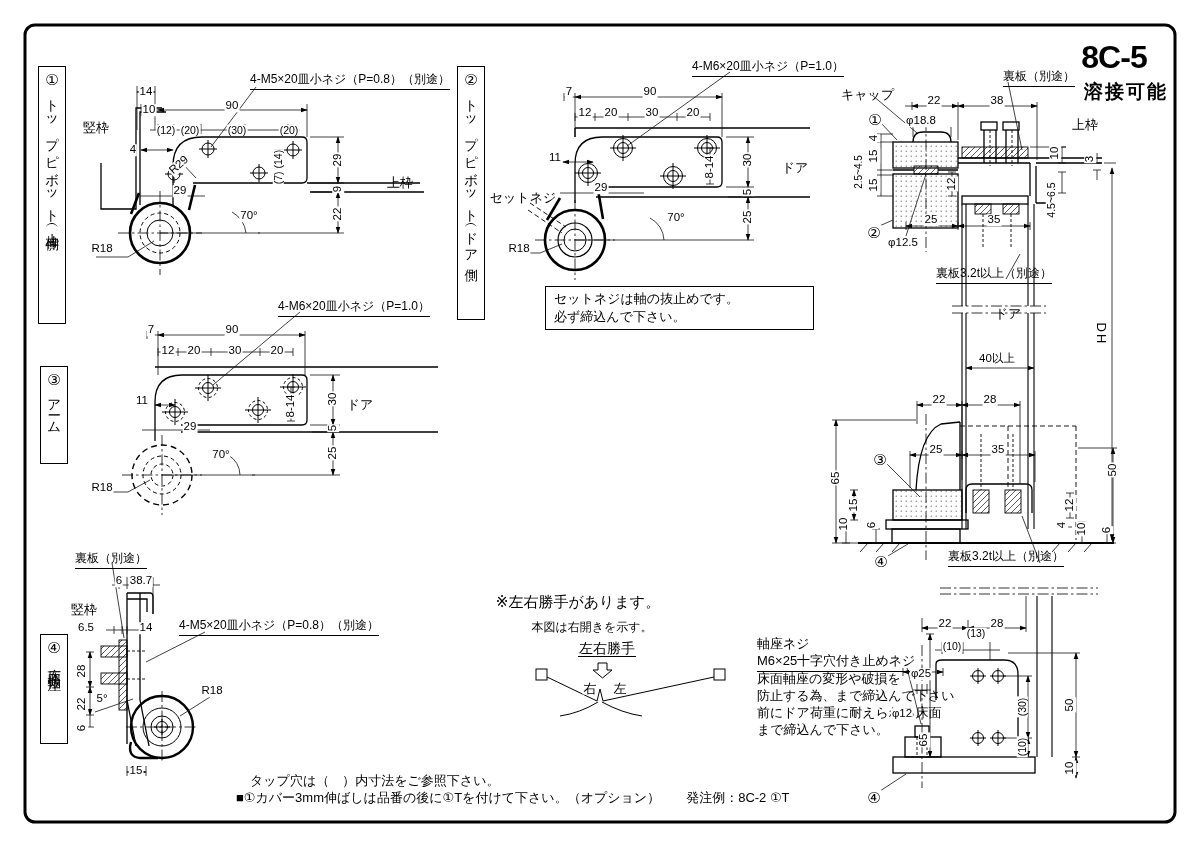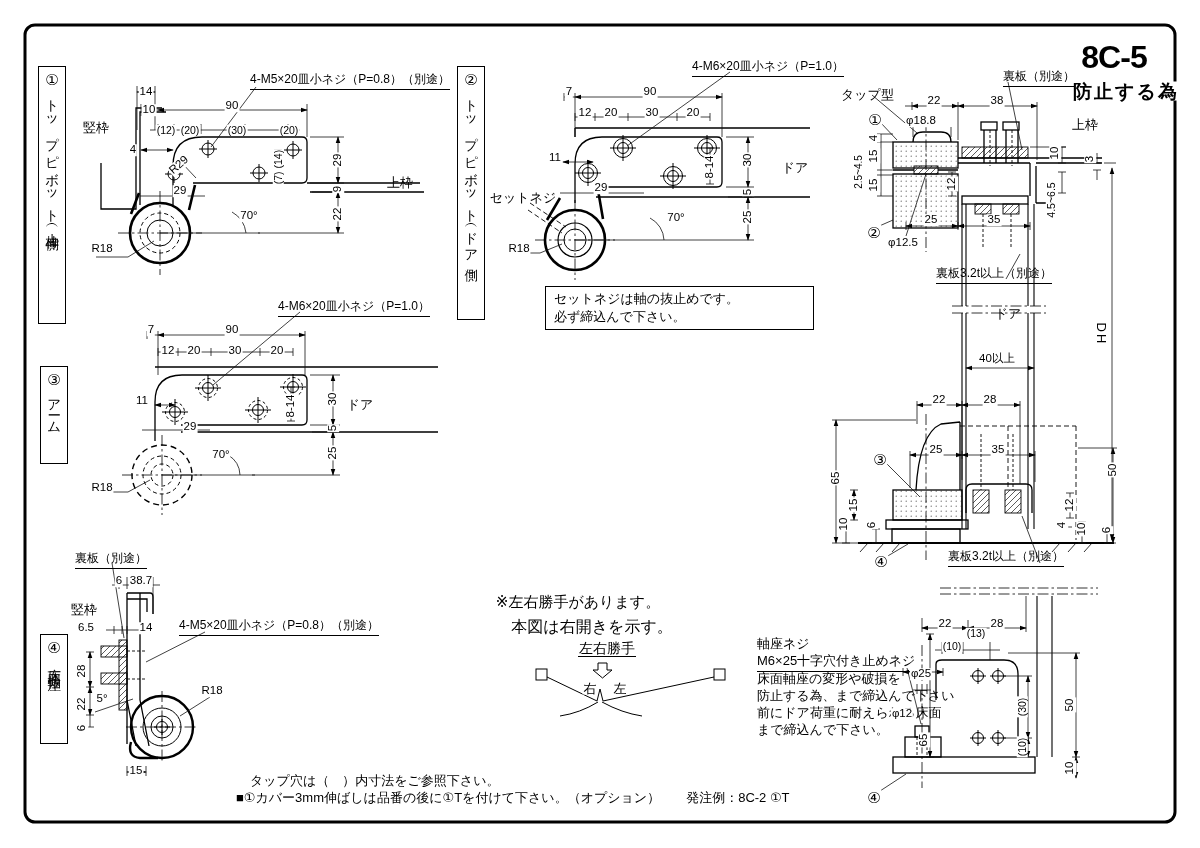--- a/index.html
+++ b/index.html
@@ -282,21 +282,21 @@
 <g stroke="#000" stroke-width="1" fill="none">
   <path d="M598,663h9v7h5l-9.5,8l-9.5,-8h5z"></path>
   <rect x="536" y="669" width="11" height="11"></rect>
   <rect x="714" y="669" width="11" height="11"></rect>
   <path d="M547,677L597,701 M714,677L603,701 M597,701L600,689 M603,701L600,689"></path>
   <path d="M560,716Q580,713 598,702 M642,716Q622,713 602,702"></path>
 </g>
 </svg>
 
 <span class="lb pn" style="left:1114px;top:57px;">8C-5</span>
-<span class="lb weld" style="left:1126px;top:91px;">防止する為</span>
+<span class="lb weld" style="left:1126px;top:91px;">溶接可能</span>
 
 <div class="sec" style="left:38px;top:66px;height:244px;">
   <span class="n">①</span>
   <span class="vl">トップピボット（上枠側）</span>
 </div>
 <div class="sec" style="left:457px;top:66px;height:240px;">
   <span class="n">②</span>
   <span class="vl">トップピボット（ドア側）</span>
 </div>
 <div class="sec" style="left:40px;top:366px;height:84px;">
@@ -374,29 +374,29 @@
 <span class="lb" style="left:146px;top:628px;">14</span>
 <span class="tl ul" style="left:179px;top:618px;">4-M5×20皿小ネジ（P=0.8）（別途）</span>
 <span class="lb r" style="left:82px;top:671px;">28</span>
 <span class="lb r" style="left:82px;top:704px;">22</span>
 <span class="lb r" style="left:82px;top:728px;">6</span>
 <span class="lb" style="left:102px;top:699px;">5°</span>
 <span class="lb" style="left:212px;top:691px;">R18</span>
 <span class="lb" style="left:136px;top:771px;">15</span>
 
 <span class="lb" style="left:578px;top:601px;font-size:15px;">※左右勝手があります。</span>
-<span class="lb" style="left:592px;top:627px;font-size:16px;">本図は右開きを示す。</span>
+<span class="lb" style="left:592px;top:627px;font-size:12px;">本図は右開きを示す。</span>
 <span class="lb ul" style="left:607px;top:649px;font-size:14px;">左右勝手</span>
 <span class="lb" style="left:590px;top:688px;font-size:13px;">右</span>
 <span class="lb" style="left:620px;top:688px;font-size:13px;">左</span>
 
 <span class="tl nt" style="left:250px;top:773px;">タップ穴は（　）内寸法をご参照下さい。</span>
 <span class="tl nt" style="left:236px;top:790px;">■①カバー3mm伸ばしは品番の後に①Tを付けて下さい。（オプション）　　発注例：8C-2 ①T</span>
 
-<span class="tl" style="left:841px;top:87px;font-size:13px;">タップ型</span>
+<span class="tl" style="left:841px;top:87px;font-size:13px;">キャップ</span>
 <span class="lb cn" style="left:875px;top:119px;">①</span>
 <span class="lb" style="left:921px;top:121px;">φ18.8</span>
 <span class="lb" style="left:934px;top:101px;">22</span>
 <span class="lb" style="left:997px;top:101px;">38</span>
 <span class="tl ul" style="left:1003px;top:69px;">裏板（別途）</span>
 <span class="lb jp" style="left:1085px;top:124px;">上枠</span>
 <span class="lb r" style="left:874px;top:138px;">4</span>
 <span class="lb r" style="left:874px;top:156px;">15</span>
 <span class="lb r" style="left:859px;top:172px;font-size:10px;">2.5~4.5</span>
 <span class="lb r" style="left:874px;top:185px;">15</span>

